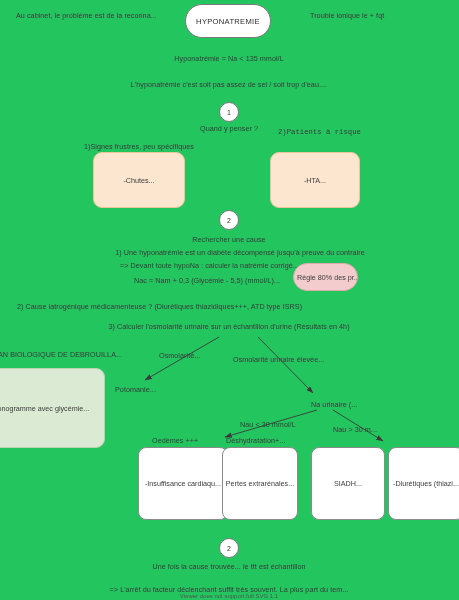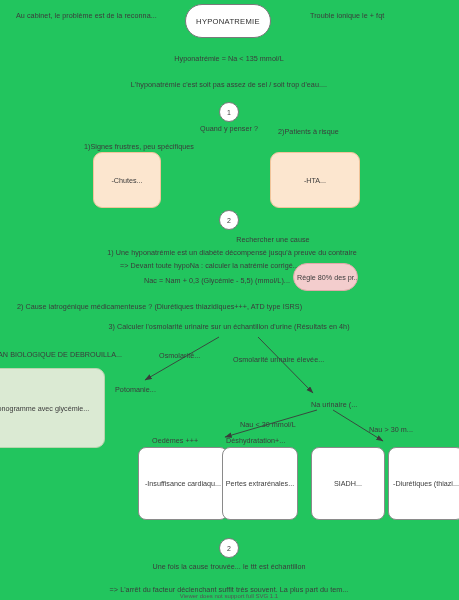--- a/index.html
+++ b/index.html
@@ -115,35 +115,35 @@
   <div class="txt center" style="left:229px; top:55px;">Hyponatrémie = Na &lt; 135 mmol/L</div>
 
   <div class="txt center" style="left:229px; top:81px;">L'hyponatrémie c'est soit pas assez de sel   /    soit trop d'eau....</div>
 
   <div class="circle" style="left:219px; top:102px; width:20px; height:20px;">1</div>
 
   <div class="txt center" style="left:229px; top:125px;">Quand y penser ?</div>
 
   <div class="txt" style="left:84px; top:143px;">1)Signes frustres, peu spécifiques</div>
 
-  <div class="box box-orange" style="left:93px; top:152px; width:68px; height:56px;">-Chutes...</div>
+  <div class="box box-orange" style="left:93px; top:152px; width:92px; height:56px;">-Chutes...</div>
 
-  <div class="txt" style="left:278px; top:128px;">2)Patients à risque</div>
+  <div class="txt" style="left:278px; top:128px;font-family:Liberation Mono, monospace;">2)Patients à risque</div>
 
   <div class="box box-orange" style="left:270px; top:152px; width:90px; height:56px;">-HTA...</div>
 
   <div class="circle" style="left:219px; top:210px; width:20px; height:20px;">2</div>
 
-  <div class="txt center" style="left:229px; top:236px;margin-left:44px;">Rechercher une cause</div>
+  <div class="txt center" style="left:229px; top:236px;">Rechercher une cause</div>
 
-  <div class="txt center" style="left:232px; top:249px;">1) Une hyponatrémie est un diabète décompensé jusqu'à preuve du contraire</div>
+  <div class="txt center" style="left:240px; top:249px;">1) Une hyponatrémie est un diabète décompensé jusqu'à preuve du contraire</div>
 
   <div class="txt" style="left:120px; top:262px;">=&gt; Devant toute hypoNa : calculer la natrémie corrigé...</div>
 
-  <div class="txt" style="left:144px; top:277px;">Nac = Nam + 0,3 (Glycémie - 5,5) (mmol/L)...</div>
+  <div class="txt" style="left:134px; top:277px;">Nac = Nam + 0,3 (Glycémie - 5,5) (mmol/L)...</div>
 
   <div class="box box-pink" style="left:293px; top:263px; width:65px; height:28px;">Règle 80% des pr...</div>
 
   <div class="txt" style="left:17px; top:303px;">2) Cause iatrogénique médicamenteuse ? (Diurétiques thiazidiques+++, ATD type ISRS)</div>
 
   <div class="txt center" style="left:229px; top:323px;text-align:right;">3) Calculer l'osmolarité urinaire sur un échantillon d'urine (Résultats en 4h)</div>
 
   <div class="txt" style="left:-2px; top:351px;">AN BIOLOGIQUE DE DEBROUILLA...</div>
 
   <div class="box box-green" style="left:-12px; top:368px; width:117px; height:80px;">-Ionogramme avec glycémie...</div>
@@ -151,21 +151,21 @@
   <div class="txt" style="left:159px; top:352px;">Osmolarité...</div>
 
   <div class="txt" style="left:233px; top:356px;">Osmolarité urinaire élevée...</div>
 
   <div class="txt" style="left:115px; top:386px;">Potomanie...</div>
 
   <div class="txt" style="left:311px; top:401px;">Na urinaire (...</div>
 
   <div class="txt" style="left:240px; top:421px;">Nau &lt; 30 mmol/L</div>
 
-  <div class="txt" style="left:333px; top:426px;margin-left:36px;">Nau &gt; 30 m...</div>
+  <div class="txt" style="left:333px; top:426px;">Nau &gt; 30 m...</div>
 
   <div class="txt" style="left:152px; top:437px;">Oedèmes +++</div>
 
   <div class="txt" style="left:226px; top:437px;">Déshydratation+...</div>
 
   <div class="box box-white" style="left:138px; top:447px; width:90px; height:73px;">-Insuffisance cardiaqu...</div>
 
   <div class="box box-white" style="left:222px; top:447px; width:76px; height:73px;">Pertes extrarénales...</div>
 
   <div class="box box-white" style="left:311px; top:447px; width:74px; height:73px;">SIADH...</div>

